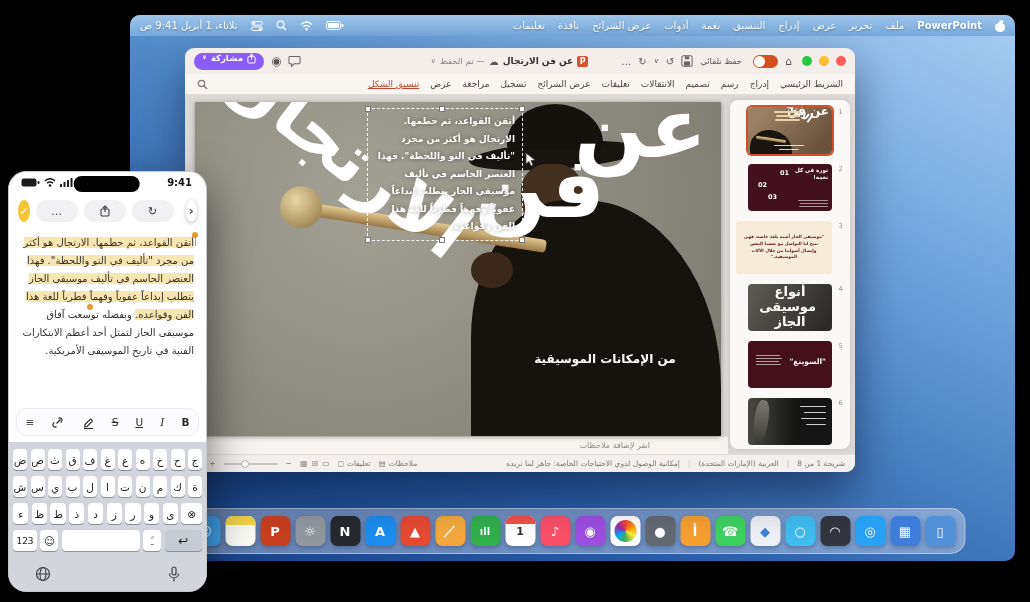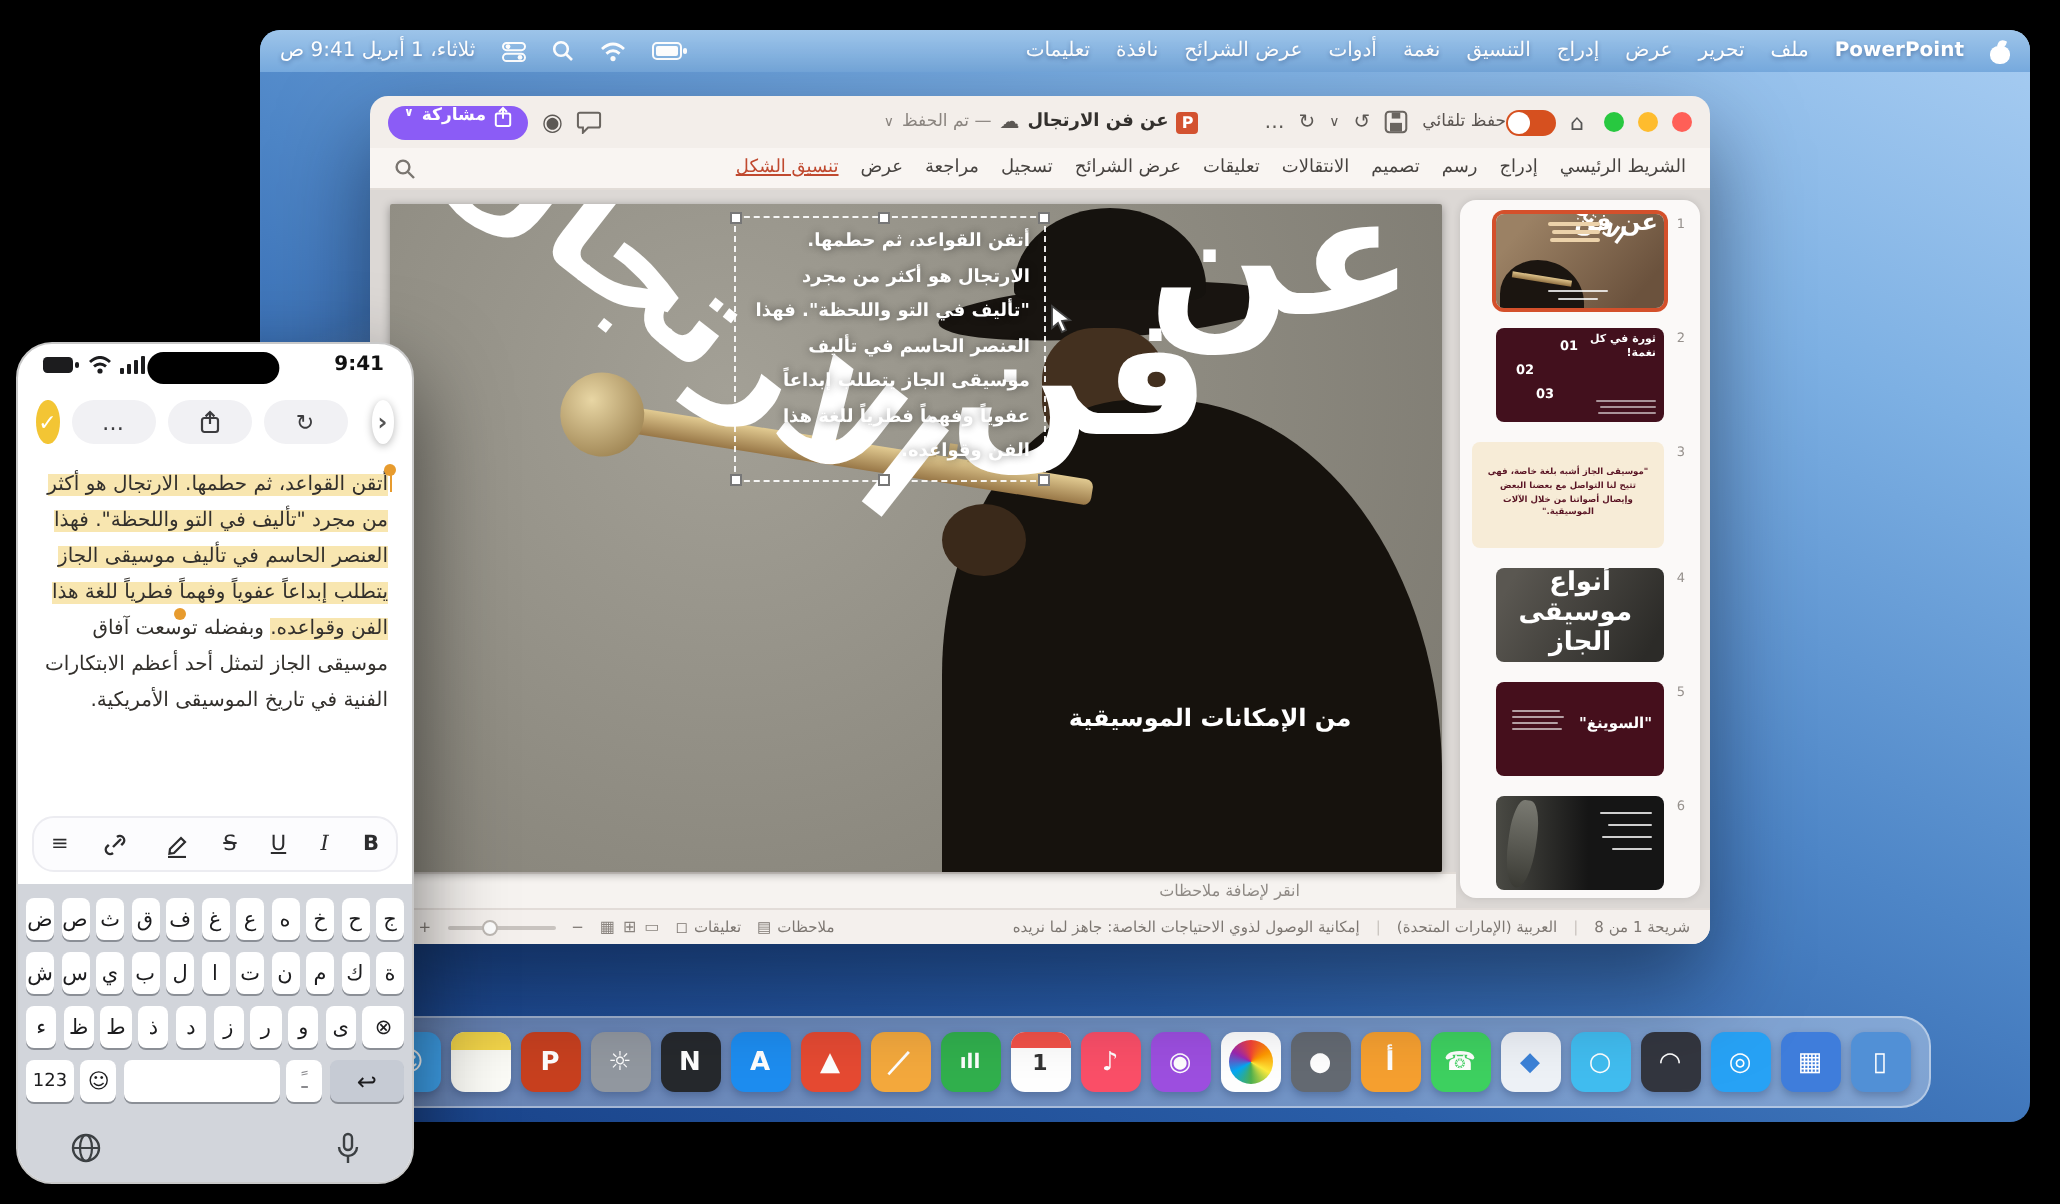--- a/index.html
+++ b/index.html
@@ -21,21 +21,21 @@
   .apple-blob{position:relative;width:10px;height:12px;}
   .apple-blob i{position:absolute;left:0;bottom:0;width:10px;height:9px;background:#fff;border-radius:45% 45% 48% 48%;}
   .apple-blob b{position:absolute;left:4px;top:0;width:4px;height:4px;background:#fff;border-radius:60% 10% 60% 10%;transform:rotate(20deg);}
   
   .pptwin{position:absolute;left:55px;top:33px;width:670px;height:424px;direction:rtl;border-radius:9px;overflow:hidden;
     background:#f3eeea;box-shadow:0 20px 45px rgba(0,10,30,.5);display:flex;flex-direction:column;z-index:6;}
   .titlebar{height:26px;display:flex;align-items:center;gap:7px;padding:0 9px;font-size:9px;color:#3c3835;}
   .tl{width:10px;height:10px;border-radius:50%;}
   .tl.red{background:#ff5f57}.tl.yel{background:#febc2e}.tl.grn{background:#28c840}
   .home-ic{font-size:11px;color:#555;margin-right:3px;}
-  .autosave{display:flex;align-items:center;gap:0;}
+  .autosave{display:flex;align-items:center;gap:11px;}
   .toggle{width:25px;height:13px;border-radius:7px;background:#d6501f;position:relative;}
   .toggle i{position:absolute;left:1px;top:1px;width:11px;height:11px;border-radius:50%;background:#fff;}
   .as-label{font-size:8.5px;color:#5a5450;}
   .tb-ic{color:#5c5854;font-size:10px;}
   .tb-title{display:flex;align-items:center;gap:4px;margin-right:26px;}
   .ppticon{width:11px;height:11px;border-radius:2px;background:#d35230;color:#fff;font-size:8px;font-weight:bold;
     display:flex;align-items:center;justify-content:center;}
   .doc-title{font-weight:bold;color:#33302d;}
   .saved{color:#8b8playback682;color:#8a847f;font-size:8.5px;}
   .spacer{flex:1;}

